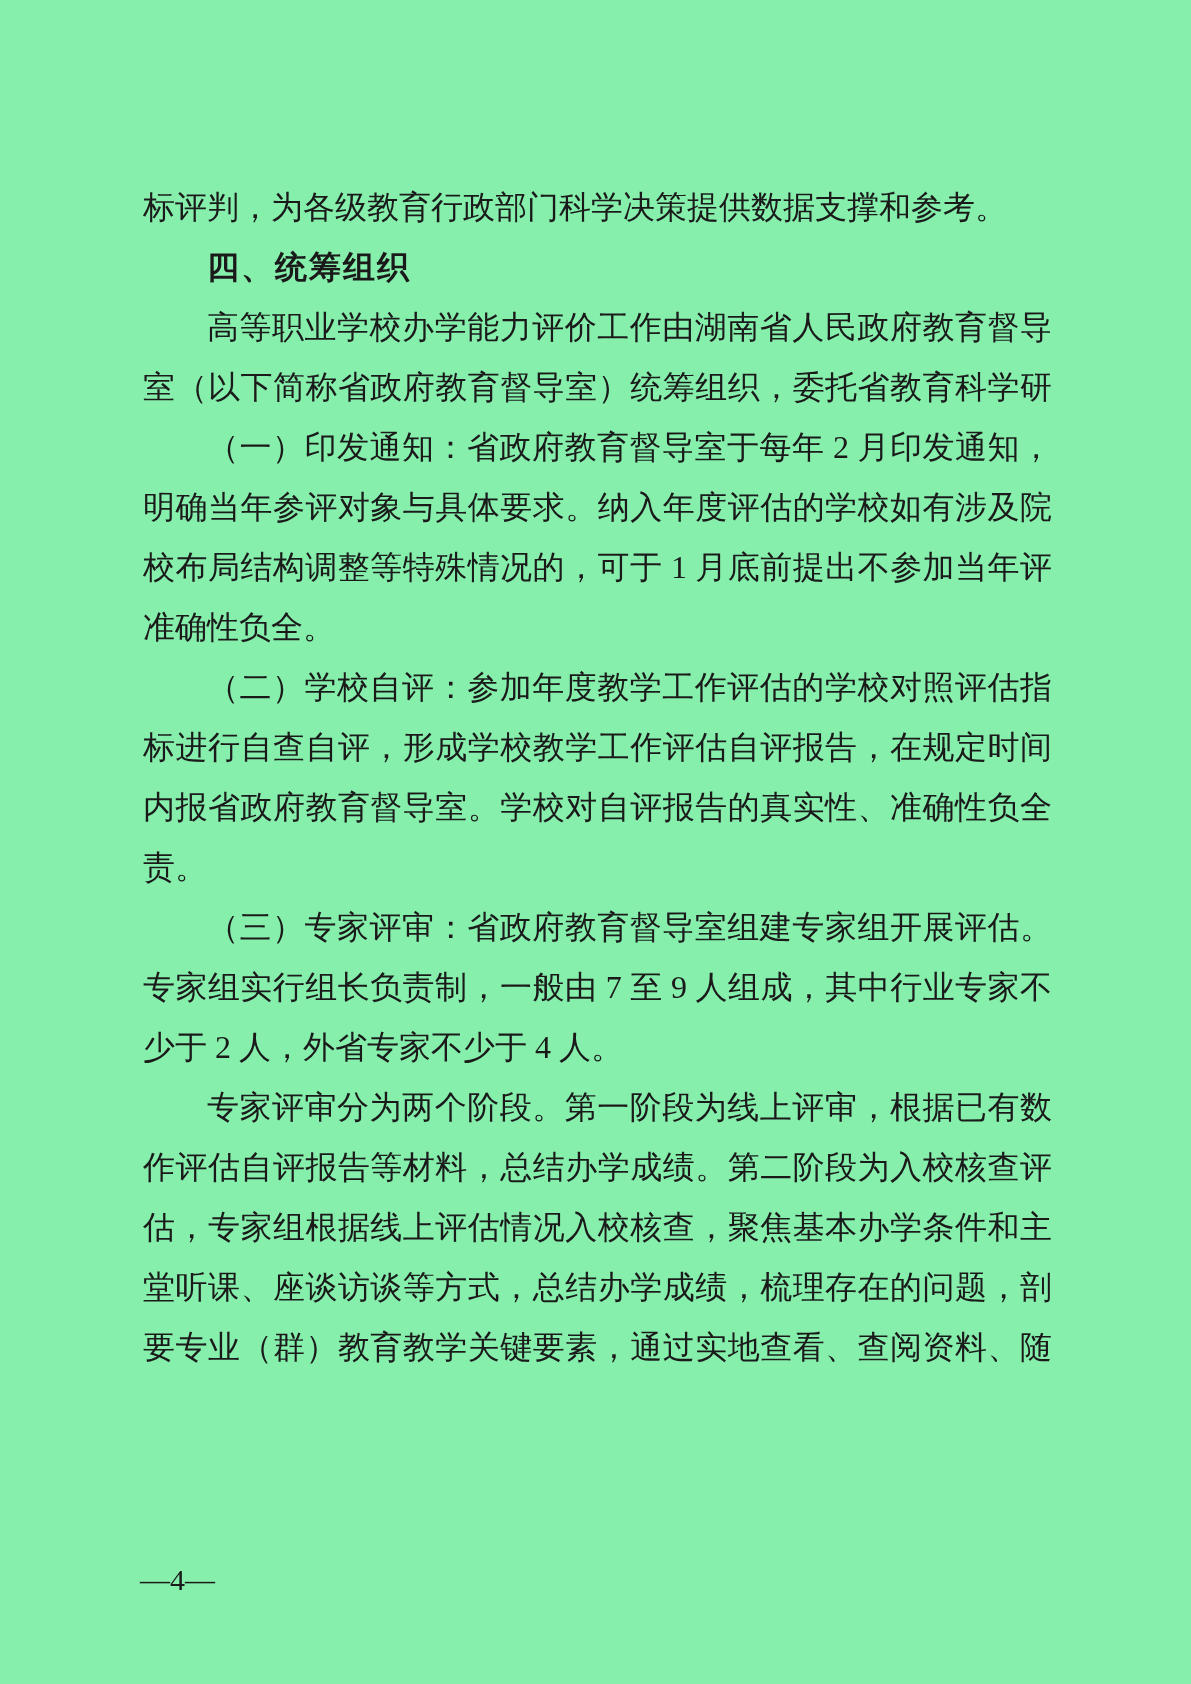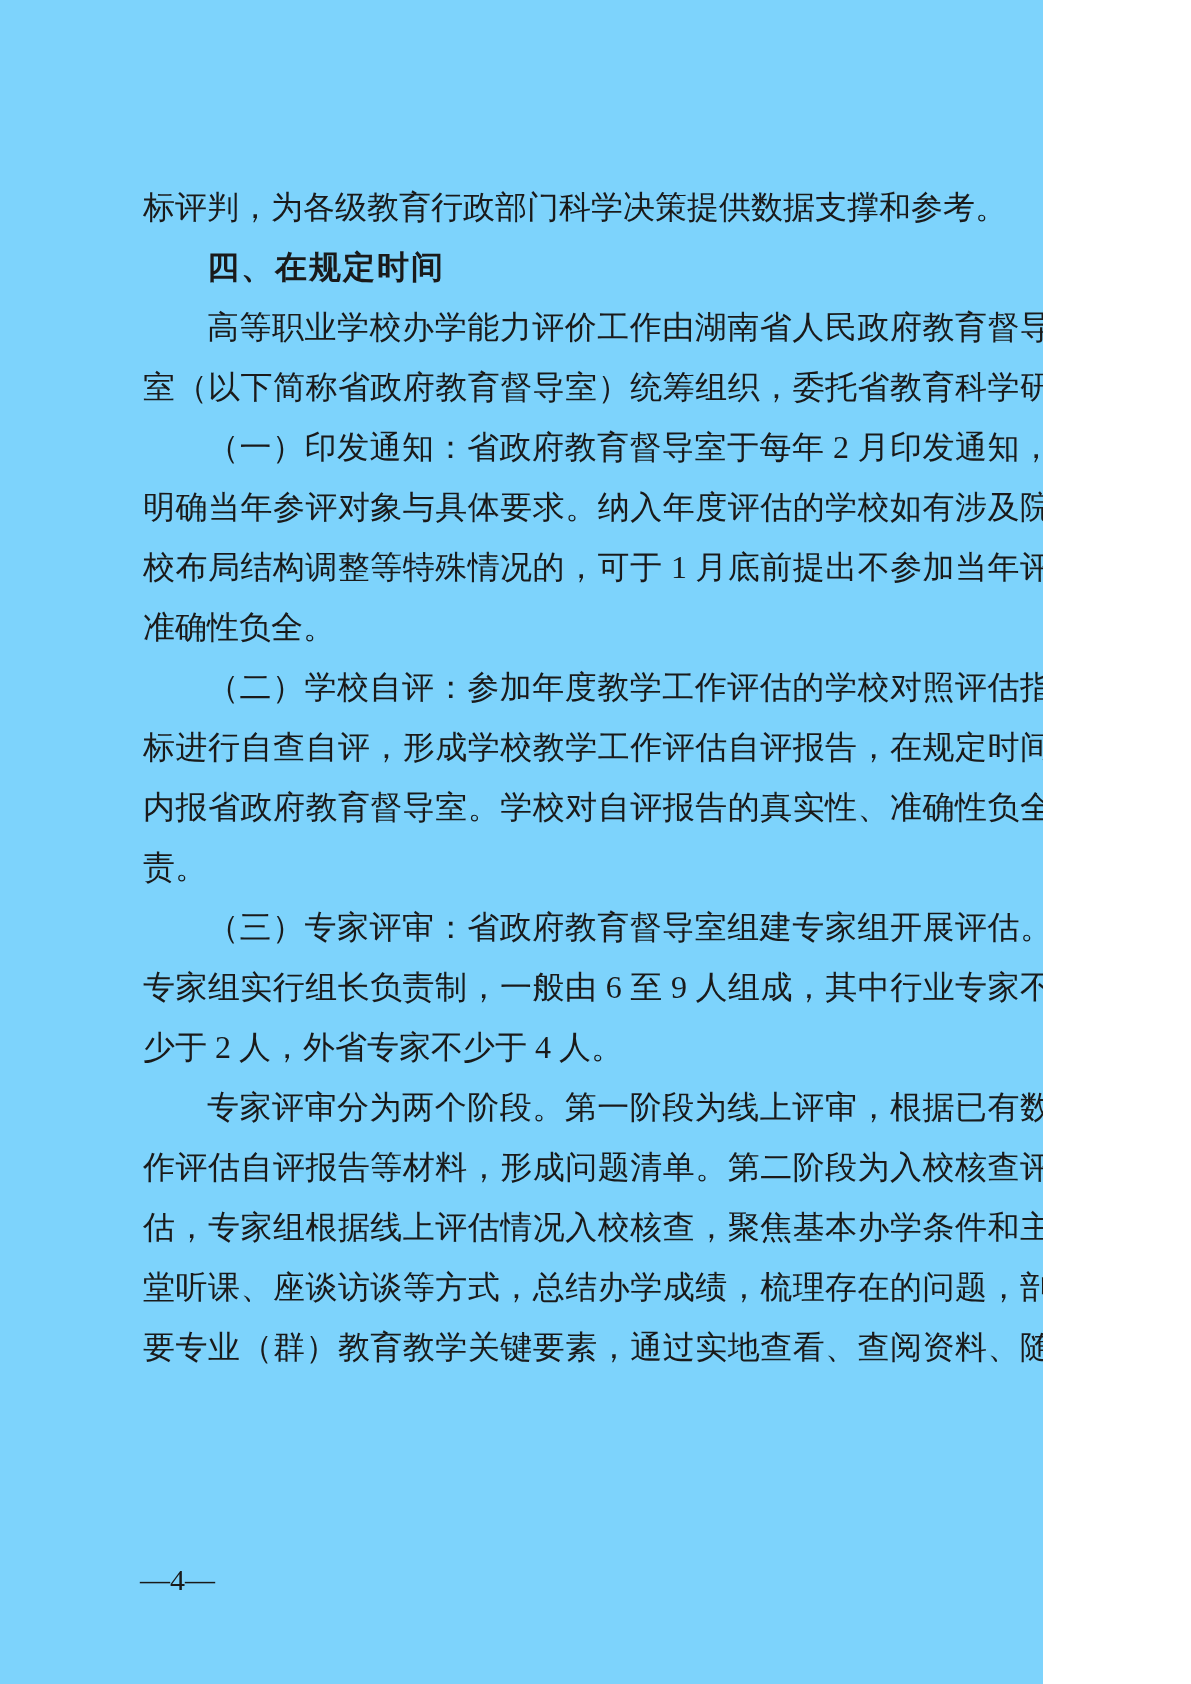--- a/index.html
+++ b/index.html
@@ -2,23 +2,23 @@
 <html><head>
 <meta charset="utf-8">
 <style>
   html, body {
     margin: 0;
     padding: 0;
     background: #ffffff;
   }
   .page {
     position: relative;
-    width: 1043px;
+    width: 1191px;
     height: 1684px;
-    background: #7dd3fc;
+    background: #86efac;
     overflow: hidden;
     color: #1a1a1a;
     font-family: "Liberation Serif", "DejaVu Serif", serif;
   }
   .content {
     position: absolute;
     left: 143px;
     top: 177px;
     width: 909px;
   }
@@ -57,41 +57,41 @@
   }
 </style>
 </head>
 <body>
 
 <div class="page">
   <div class="content">
 
     <div class="line">标评判，为各级教育行政部门科学决策提供数据支撑和参考。</div>
 
-    <div class="line heading indent">四、在规定时间</div>
+    <div class="line heading indent">四、统筹组织</div>
 
     <div class="line just indent">高等职业学校办学能力评价工作由湖南省人民政府教育督导</div>
     <div class="line just">室（以下简称省政府教育督导室）统筹组织，委托省教育科学研</div>
 
     <div class="line just indent"><span class="lead">（一）印发通知：</span><span>省政府教育督导室于每年 2 月印发通知，</span></div>
     <div class="line just">明确当年参评对象与具体要求。纳入年度评估的学校如有涉及院</div>
     <div class="line just">校布局结构调整等特殊情况的，可于 1 月底前提出不参加当年评</div>
     <div class="line">准确性负全。</div>
 
     <div class="line just indent"><span class="lead">（二）学校自评：</span><span>参加年度教学工作评估的学校对照评估指</span></div>
     <div class="line just">标进行自查自评，形成学校教学工作评估自评报告，在规定时间</div>
     <div class="line just">内报省政府教育督导室。学校对自评报告的真实性、准确性负全</div>
     <div class="line">责。</div>
 
     <div class="line just indent"><span class="lead">（三）专家评审：</span><span>省政府教育督导室组建专家组开展评估。</span></div>
-    <div class="line just">专家组实行组长负责制，一般由 6 至 9 人组成，其中行业专家不</div>
+    <div class="line just">专家组实行组长负责制，一般由 7 至 9 人组成，其中行业专家不</div>
     <div class="line">少于 2 人，外省专家不少于 4 人。</div>
 
     <div class="line just indent">专家评审分为两个阶段。第一阶段为线上评审，根据已有数</div>
-    <div class="line just">作评估自评报告等材料，形成问题清单。第二阶段为入校核查评</div>
+    <div class="line just">作评估自评报告等材料，总结办学成绩。第二阶段为入校核查评</div>
     <div class="line just">估，专家组根据线上评估情况入校核查，聚焦基本办学条件和主</div>
     <div class="line just">堂听课、座谈访谈等方式，总结办学成绩，梳理存在的问题，剖</div>
     <div class="line just">要专业（群）教育教学关键要素，通过实地查看、查阅资料、随</div>
 
   </div>
 
   <div class="page-number">—4—</div>
 </div>
 
 </body></html>

